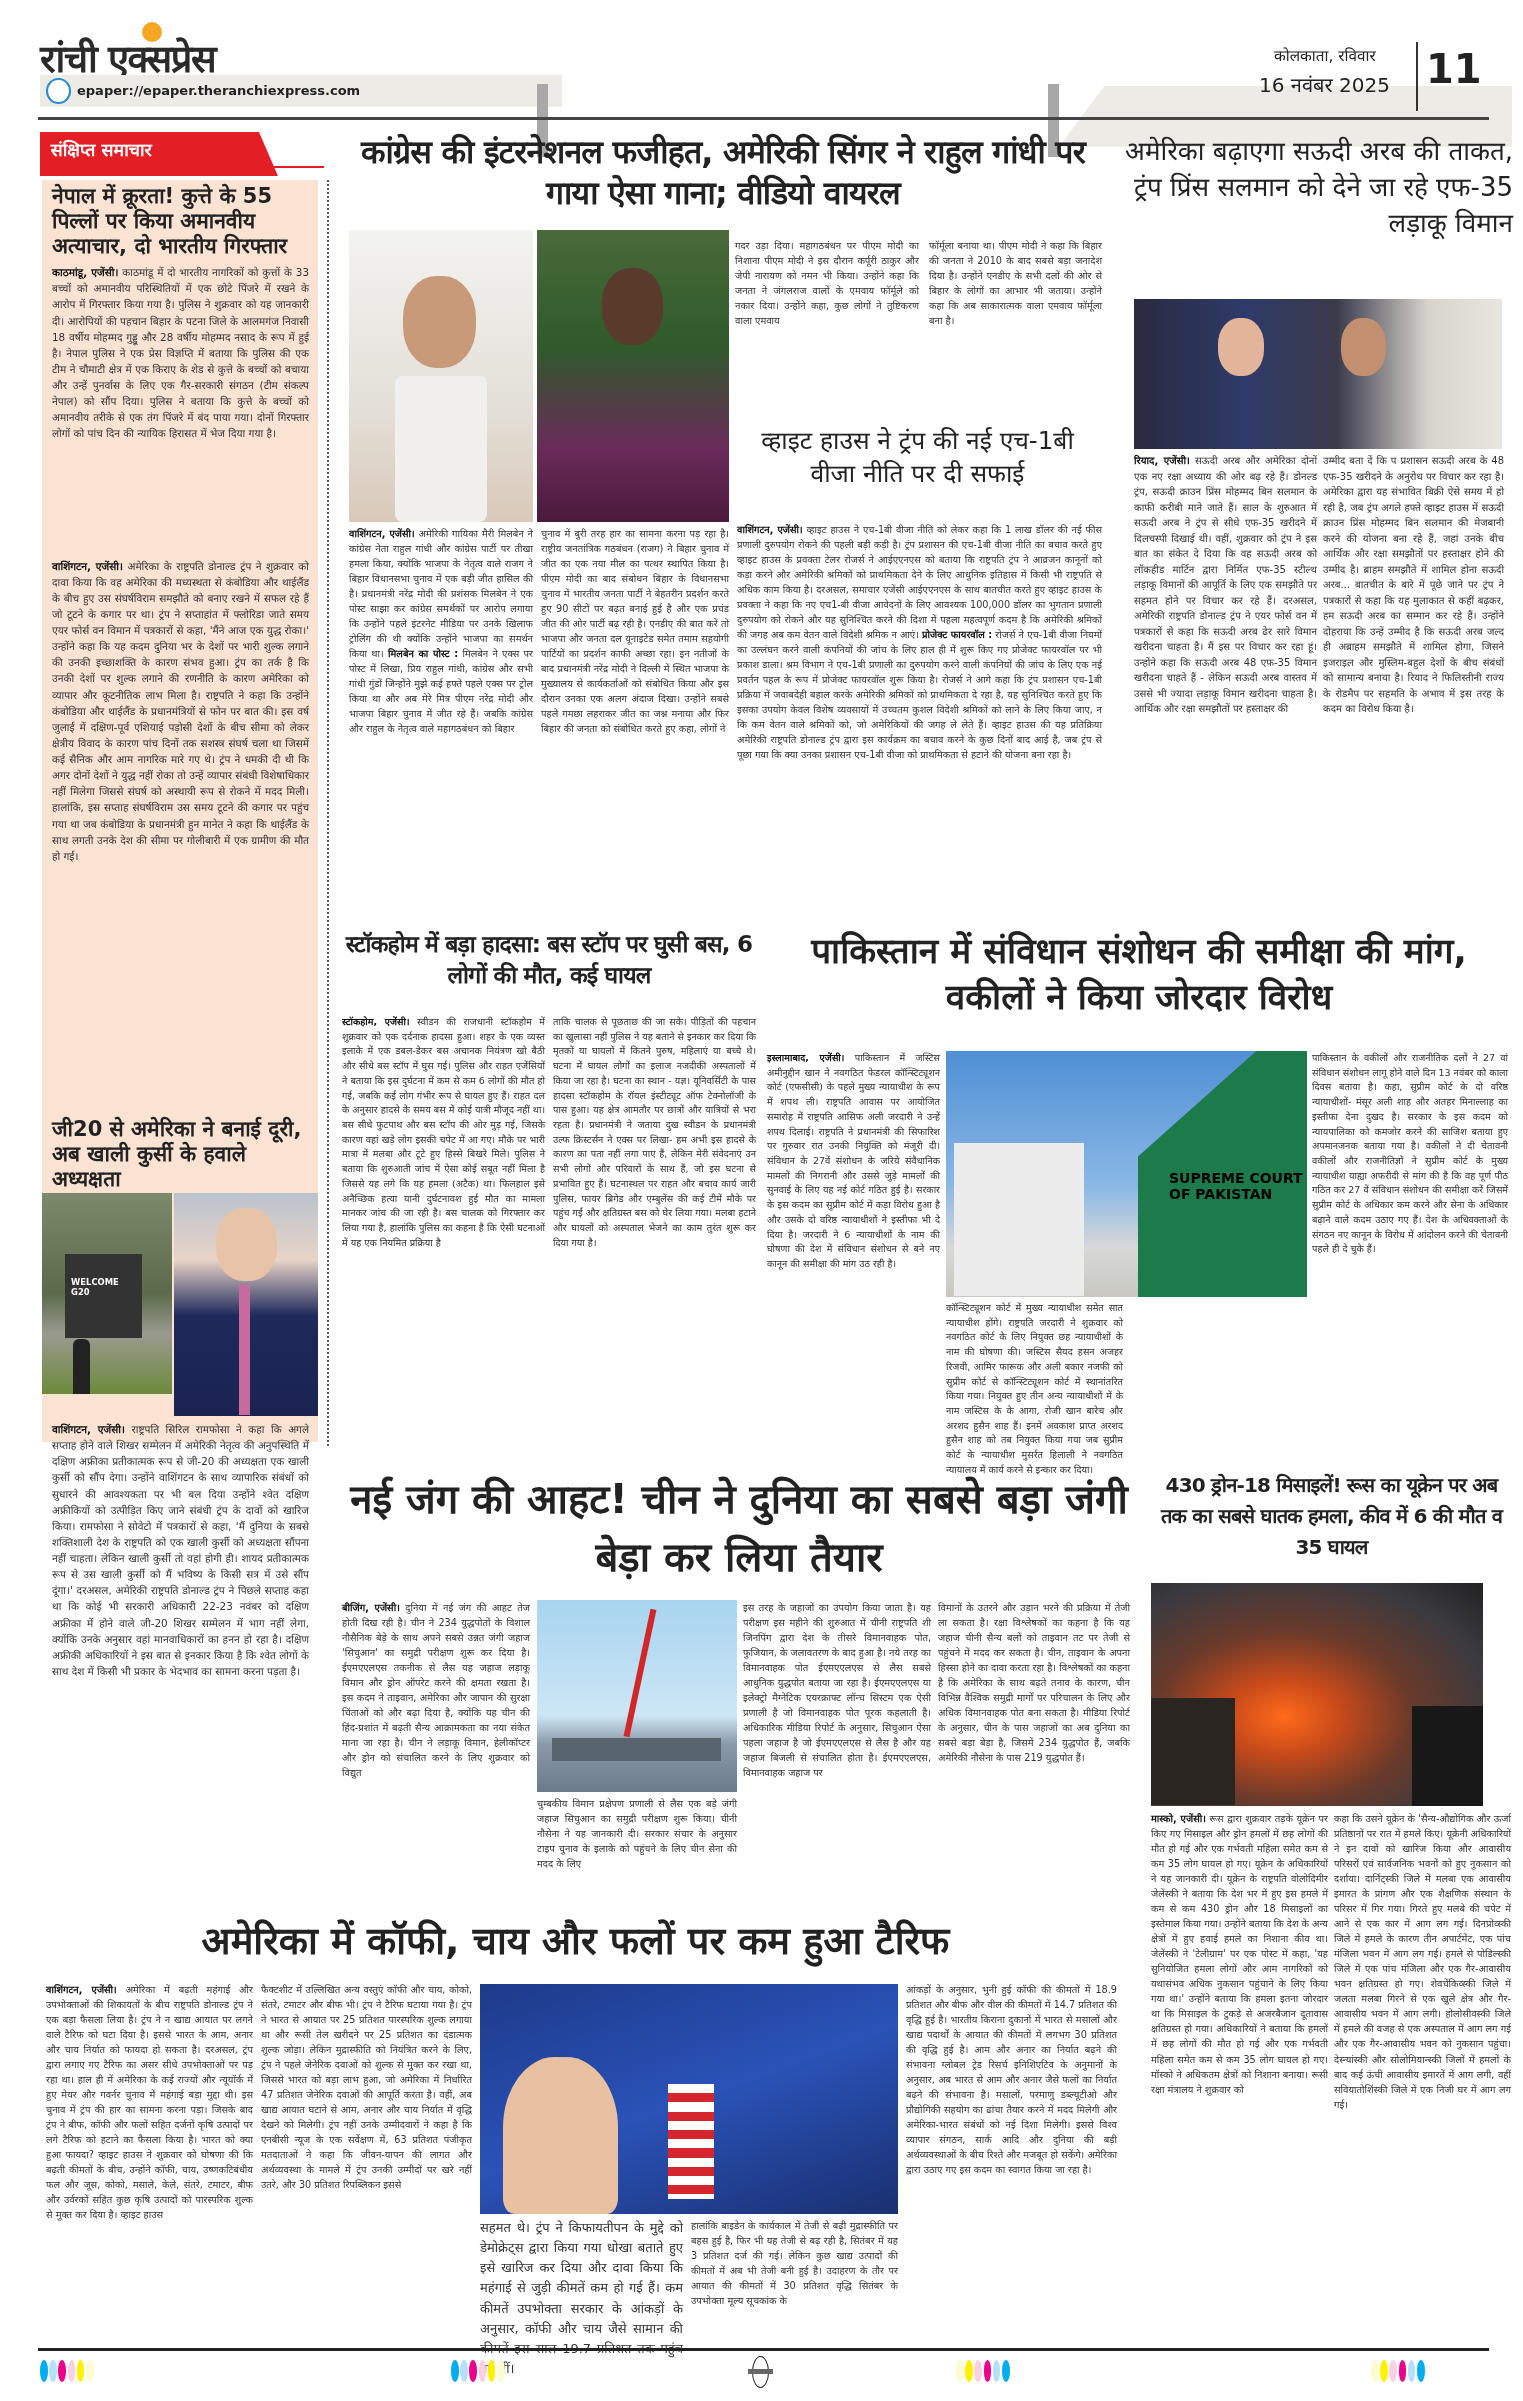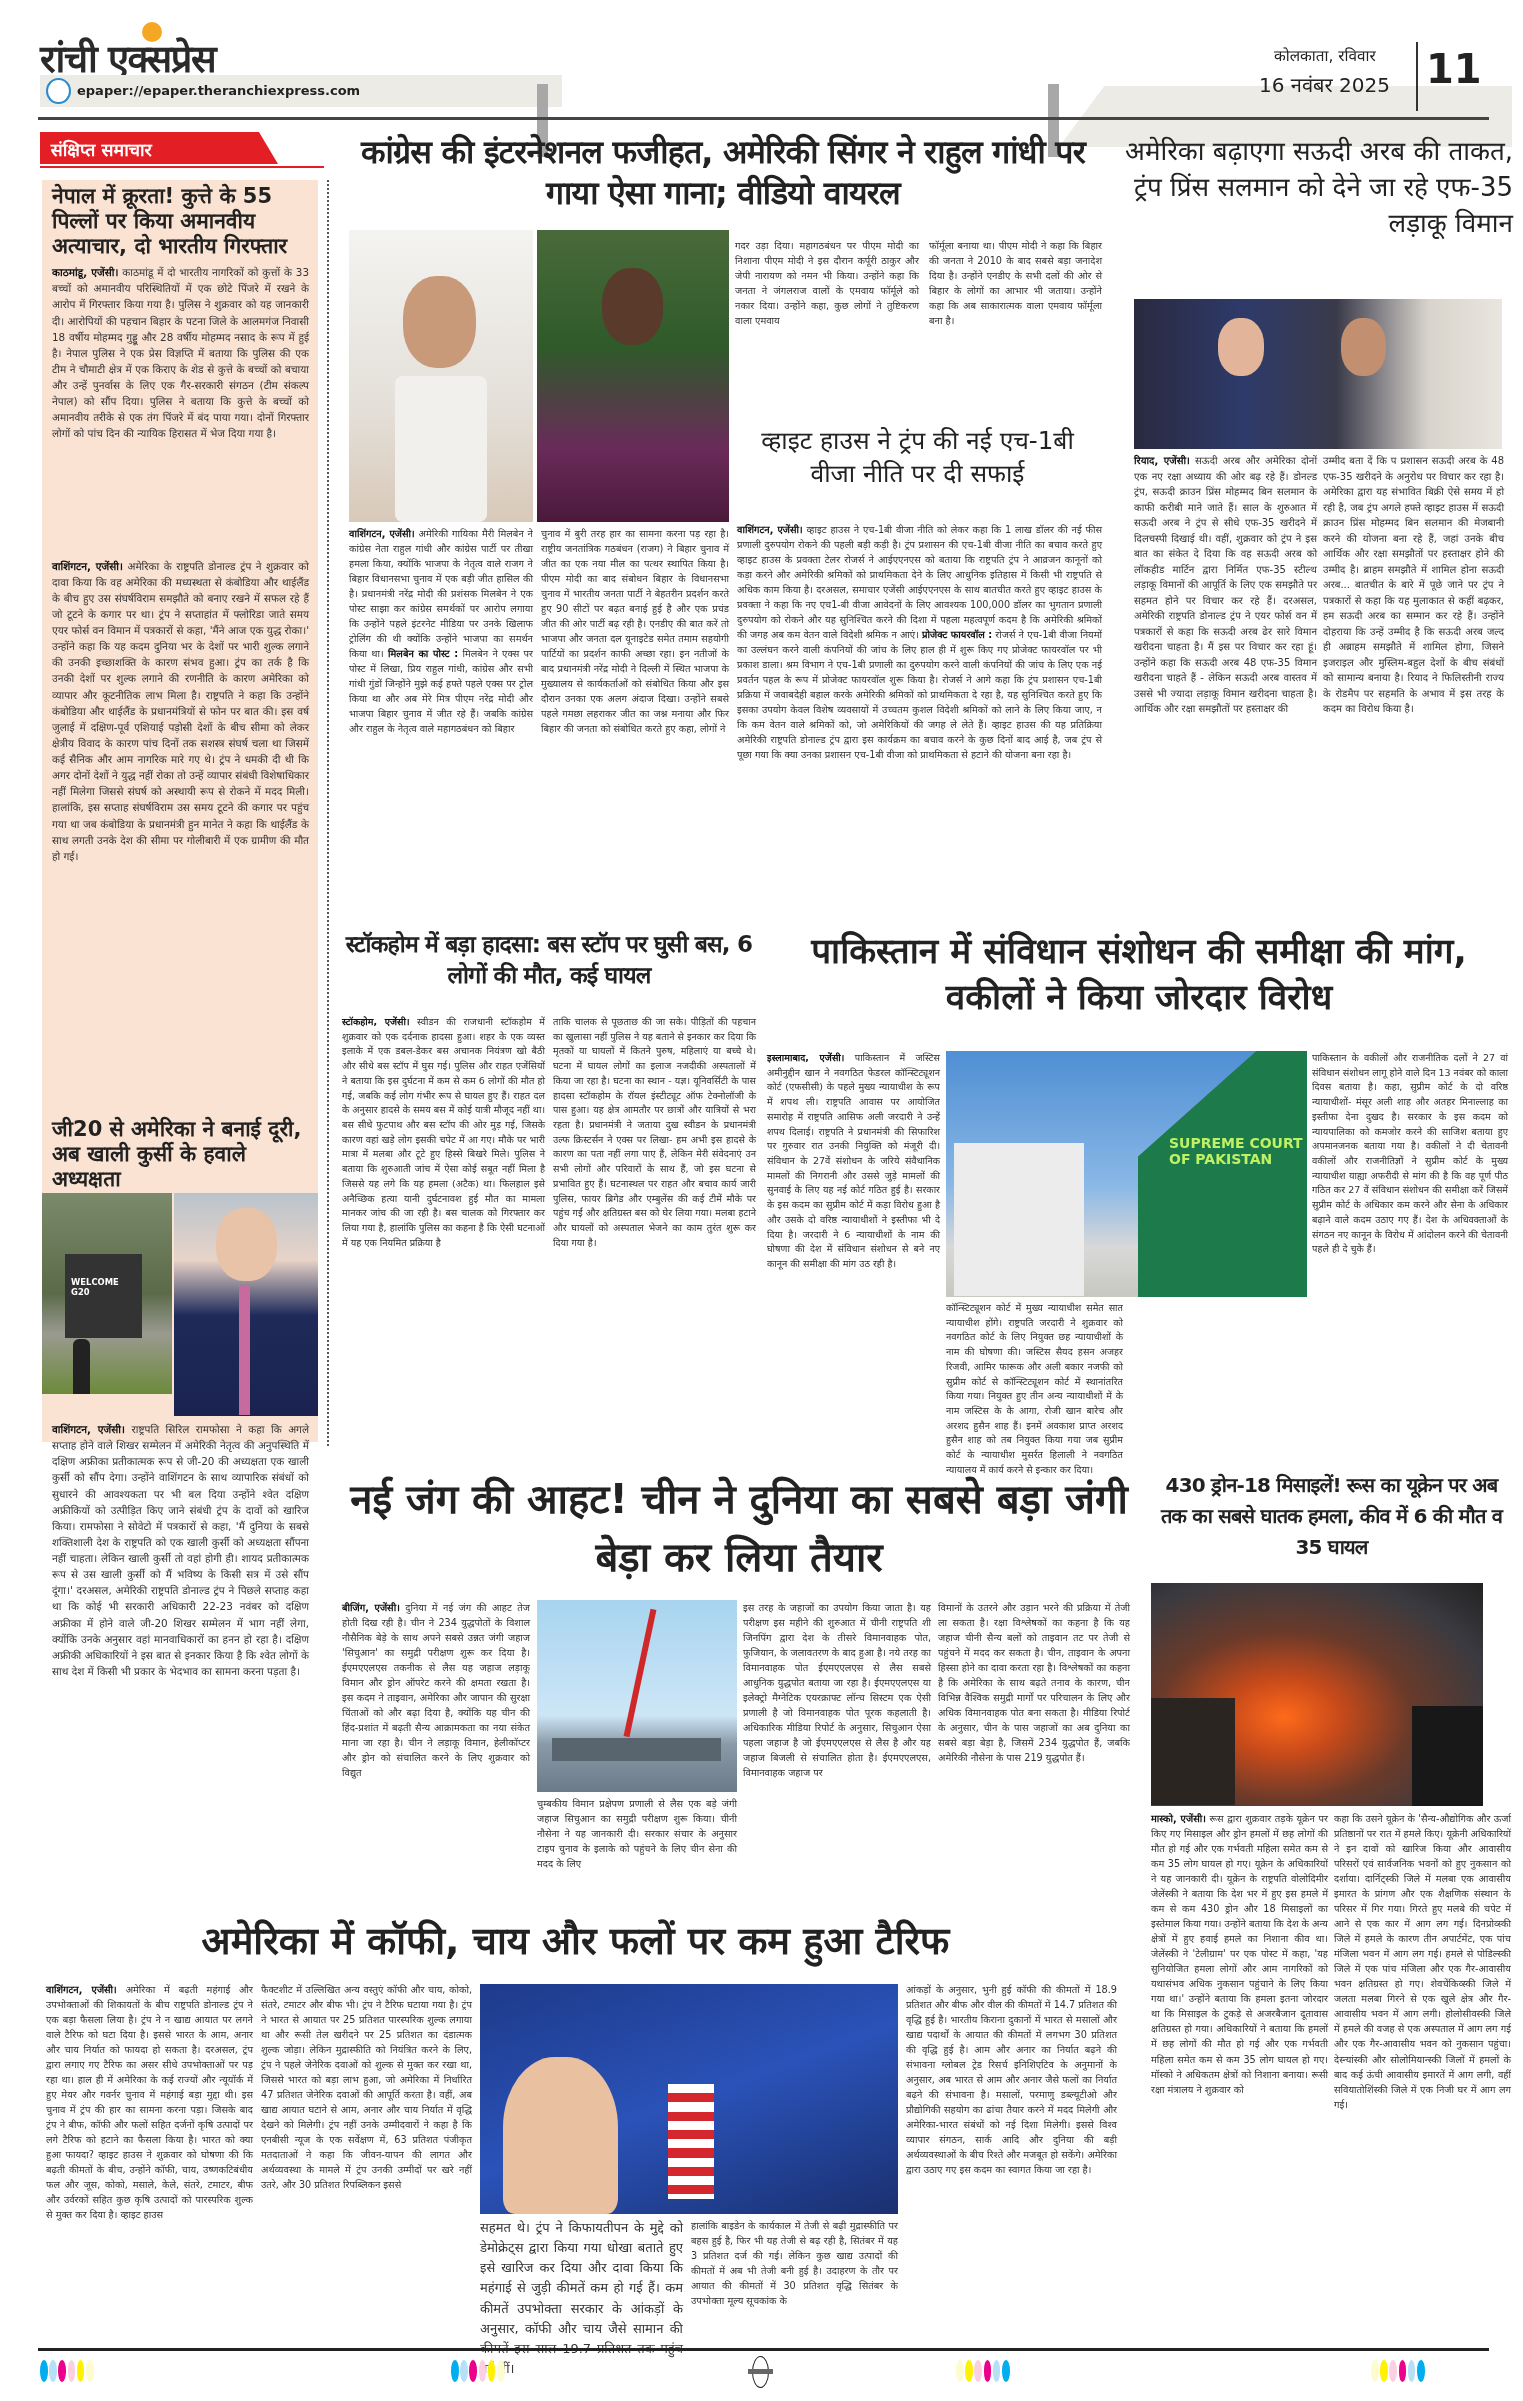--- a/index.html
+++ b/index.html
@@ -13,21 +13,21 @@
 .url-icon{left:46px;top:78px;width:24.6px;height:26px;border-radius:50%;border:2.3px solid #2a8bd1;background:#fff}
 .section-title{left:675px;top:37px;font-size:45px;font-weight:bold;color:#222}
 .section-title .blue{color:#1a9ad6}
 .right-band{left:1059px;top:86px;width:453px;height:61px;background:#ecebe6;clip-path:polygon(10% 0,100% 0,100% 100%,0 100%)}
 .city-day{left:1274px;top:45px;font-size:15.3px;color:#222}
 .date{left:1259px;top:71px;font-size:20px;color:#222}
 .page-no{left:1426px;top:46px;font-size:40px;font-weight:bold;color:#222}
 .vline{left:1416px;top:42px;width:1.5px;height:69px;background:#333}
 .rule{left:38px;top:114px;width:1451px;height:3.1px;background:#444}
 .gray-bar{background:#a8a8a8;width:10.7px;height:84px}
-.brief-header{left:40px;top:132px;width:238px;height:32px;background:#e31e24;clip-path:polygon(0 0,92% 0,100% 100%,0 100%);color:#fff;font-size:17.7px;font-weight:bold;padding:4.6px 10.7px}
+.brief-header{left:40px;top:132px;width:238px;height:44px;background:#e31e24;clip-path:polygon(0 0,92% 0,100% 100%,0 100%);color:#fff;font-size:17.7px;font-weight:bold;padding:4.6px 10.7px}
 .brief-line{left:40px;top:166px;width:284px;height:2.3px;background:#e31e24}
 .brief-box{left:42px;top:180px;width:276px;height:1262px;background:#fbe3d3}
 .dotted{left:327px;top:180px;width:0;height:1266px;border-left:2.3px dotted #555}
 .hd{font-weight:bold;color:#222;line-height:1.2}
 .body{font-size:10px;line-height:1.55;color:#333;text-align:justify}
 .body b{color:#111}
 .img{background:#888;overflow:hidden}
 .bottom-rule{left:38px;top:2348px;width:1451px;height:3.1px;background:#222}
 .dots{display:flex;gap:1.5px}
 .dots span{width:7.7px;height:21.5px;border-radius:50%}
@@ -104,21 +104,21 @@
 <div class="abs body" style="left:1323px;top:453px;width:181px;font-size:10px">उम्मीद बता दें कि प प्रशासन सऊदी अरब के 48 एफ-35 खरीदने के अनुरोध पर विचार कर रहा है। अमेरिका द्वारा यह संभावित बिक्री ऐसे समय में हो रही है, जब ट्रंप अगले हफ्ते व्हाइट हाउस में सऊदी क्राउन प्रिंस मोहम्मद बिन सलमान की मेजबानी करने की योजना बना रहे हैं, जहां उनके बीच आर्थिक और रक्षा समझौतों पर हस्ताक्षर होने की उम्मीद है। ब्राहम समझौते में शामिल होना सऊदी अरब... बातचीत के बारे में पूछे जाने पर ट्रंप ने पत्रकारों से कहा कि यह मुलाकात से कहीं बढ़कर, हम सऊदी अरब का सम्मान कर रहे हैं। उन्होंने दोहराया कि उन्हें उम्मीद है कि सऊदी अरब जल्द ही अब्राहम समझौते में शामिल होगा, जिसने इजराइल और मुस्लिम-बहुल देशों के बीच संबंधों को सामान्य बनाया है। रियाद ने फिलिस्तीनी राज्य के रोडमैप पर सहमति के अभाव में इस तरह के कदम का विरोध किया है।</div>
 
 <div class="abs hd" style="left:342px;top:929px;width:414px;font-size:23px;line-height:1.35;text-align:center;letter-spacing:-0.8px">स्टॉकहोम में बड़ा हादसा: बस स्टॉप पर घुसी बस, 6 लोगों की मौत, कई घायल</div>
 <div class="abs body" style="left:342px;top:1015px;width:203px;font-size:9.5px"><b>स्टॉकहोम, एजेंसी।</b> <span>स्वीडन की राजधानी स्टॉकहोम में शुक्रवार को एक दर्दनाक हादसा हुआ। शहर के एक व्यस्त इलाके में एक डबल-डेकर बस अचानक नियंत्रण खो बैठी और सीधे बस स्टॉप में घुस गई। पुलिस और राहत एजेंसियों ने बताया कि इस दुर्घटना में कम से कम 6 लोगों की मौत हो गई, जबकि कई लोग गंभीर रूप से घायल हुए हैं। राहत दल के अनुसार हादसे के समय बस में कोई यात्री मौजूद नहीं था। बस सीधे फुटपाथ और बस स्टॉप की ओर मुड़ गई, जिसके कारण वहां खड़े लोग इसकी चपेट में आ गए। मौके पर भारी मात्रा में मलबा और टूटे हुए हिस्से बिखरे मिले। पुलिस ने बताया कि शुरुआती जांच में ऐसा कोई सबूत नहीं मिला है जिससे यह लगे कि यह हमला (अटैक) था। फिलहाल इसे अनैच्छिक हत्या यानी दुर्घटनावश हुई मौत का मामला मानकर जांच की जा रही है। बस चालक को गिरफ्तार कर लिया गया है, हालांकि पुलिस का कहना है कि ऐसी घटनाओं में यह एक नियमित प्रक्रिया है</span></div>
 <div class="abs body" style="left:553px;top:1015px;width:203px;font-size:9.5px">ताकि चालक से पूछताछ की जा सके। पीड़ितों की पहचान का खुलासा नहीं पुलिस ने यह बताने से इनकार कर दिया कि मृतकों या घायलों में कितने पुरुष, महिलाएं या बच्चे थे। घटना में घायल लोगों का इलाज नजदीकी अस्पतालों में किया जा रहा है। घटना का स्थान - यज्ञ। यूनिवर्सिटी के पास हादसा स्टॉकहोम के रॉयल इंस्टीट्यूट ऑफ टेक्नोलॉजी के पास हुआ। यह क्षेत्र आमतौर पर छात्रों और यात्रियों से भरा रहता है। प्रधानमंत्री ने जताया दुख स्वीडन के प्रधानमंत्री उल्फ क्रिस्टर्सन ने एक्स पर लिखा- हम अभी इस हादसे के कारण का पता नहीं लगा पाए हैं, लेकिन मेरी संवेदनाएं उन सभी लोगों और परिवारों के साथ हैं, जो इस घटना से प्रभावित हुए हैं। घटनास्थल पर राहत और बचाव कार्य जारी पुलिस, फायर ब्रिगेड और एम्बुलेंस की कई टीमें मौके पर पहुंच गईं और क्षतिग्रस्त बस को घेर लिया गया। मलबा हटाने और घायलों को अस्पताल भेजने का काम तुरंत शुरू कर दिया गया है।</div>
 
 <div class="abs hd" style="left:767px;top:929px;width:744px;font-size:35px;line-height:1.3;text-align:center">पाकिस्तान में संविधान संशोधन की समीक्षा की मांग, वकीलों ने किया जोरदार विरोध</div>
 <div class="abs body" style="left:767px;top:1051px;width:173px;font-size:9.5px"><b>इस्लामाबाद, एजेंसी।</b> <span>पाकिस्तान में जस्टिस अमीनुद्दीन खान ने नवगठित फेडरल कॉन्स्टिट्यूशन कोर्ट (एफसीसी) के पहले मुख्य न्यायाधीश के रूप में शपथ ली। राष्ट्रपति आवास पर आयोजित समारोह में राष्ट्रपति आसिफ अली जरदारी ने उन्हें शपथ दिलाई। राष्ट्रपति ने प्रधानमंत्री की सिफारिश पर गुरुवार रात उनकी नियुक्ति को मंजूरी दी। संविधान के 27वें संशोधन के जरिये संवैधानिक मामलों की निगरानी और उससे जुड़े मामलों की सुनवाई के लिए यह नई कोर्ट गठित हुई है। सरकार के इस कदम का सुप्रीम कोर्ट में कड़ा विरोध हुआ है और उसके दो वरिष्ठ न्यायाधीशों ने इस्तीफा भी दे दिया है। जरदारी ने 6 न्यायाधीशों के नाम की घोषणा की देश में संविधान संशोधन से बने नए कानून की समीक्षा की मांग उठ रही है।</span></div>
 <div class="abs img" style="left:946px;top:1051px;width:361px;height:246px;background:linear-gradient(180deg,#4f8fd4 0%,#8ab8e6 55%,#d8d8d8 80%,#c8c8c0 100%)">
   <div style="position:absolute;left:7.7px;top:92px;width:130px;height:153px;background:#ececec"></div>
-  <div style="position:absolute;left:192px;top:0;width:169px;height:264px;background:#1d7a4a;clip-path:polygon(70% 0,100% 0,100% 100%,0 100%,0 40%);color:#bef264;font-weight:bold;font-size:14px;padding:84px 0 0 31px;transform-origin:center">SUPREME COURT OF PAKISTAN</div>
+  <div style="position:absolute;left:192px;top:0;width:169px;height:264px;background:#1d7a4a;clip-path:polygon(70% 0,100% 0,100% 100%,0 100%,0 40%);color:#000000;font-weight:bold;font-size:14px;padding:119px 0 0 31px;transform-origin:center">SUPREME COURT OF PAKISTAN</div>
 </div>
 <div class="abs body" style="left:946px;top:1301px;width:177px;font-size:9.5px">कॉन्स्टिट्यूशन कोर्ट में मुख्य न्यायाधीश समेत सात न्यायाधीश होंगे। राष्ट्रपति जरदारी ने शुक्रवार को नवगठित कोर्ट के लिए नियुक्त छह न्यायाधीशों के नाम की घोषणा की। जस्टिस सैयद हसन अजहर रिजवी, आमिर फारूक और अली बकार नजफी को सुप्रीम कोर्ट से कॉन्स्टिट्यूशन कोर्ट में स्थानांतरित किया गया। नियुक्त हुए तीन अन्य न्यायाधीशों में के नाम जस्टिस के के आगा, रोजी खान बारेच और अरशद हुसैन शाह हैं। इनमें अवकाश प्राप्त अरशद हुसैन शाह को तब नियुक्त किया गया जब सुप्रीम कोर्ट के न्यायाधीश मुसर्रत हिलाली ने नवगठित न्यायालय में कार्य करने से इन्कार कर दिया।</div>
 <div class="abs body" style="left:1312px;top:1051px;width:196px;font-size:9.5px">पाकिस्तान के वकीलों और राजनीतिक दलों ने 27 वां संविधान संशोधन लागू होने वाले दिन 13 नवंबर को काला दिवस बताया है। कहा, सुप्रीम कोर्ट के दो वरिष्ठ न्यायाधीशों- मंसूर अली शाह और अतहर मिनाल्लाह का इस्तीफा देना दुखद है। सरकार के इस कदम को न्यायपालिका को कमजोर करने की साजिश बताया हुए अपमानजनक बताया गया है। वकीलों ने दी चेतावनी वकीलों और राजनीतिज्ञों ने सुप्रीम कोर्ट के मुख्य न्यायाधीश याह्या अफरीदी से मांग की है कि वह पूर्ण पीठ गठित कर 27 वें संविधान संशोधन की समीक्षा करें जिसमें सुप्रीम कोर्ट के अधिकार कम करने और सेना के अधिकार बढ़ाने वाले कदम उठाए गए हैं। देश के अधिवक्ताओं के संगठन नए कानून के विरोध में आंदोलन करने की चेतावनी पहले ही दे चुके हैं।</div>
 
 <div class="abs hd" style="left:342px;top:1470px;width:794px;font-size:40px;line-height:1.45;text-align:center">नई जंग की आहट! चीन ने दुनिया का सबसे बड़ा जंगी बेड़ा कर लिया तैयार</div>
 <div class="abs body" style="left:342px;top:1600px;width:188px;font-size:9.7px"><b>बीजिंग, एजेंसी।</b> <span>दुनिया में नई जंग की आहट तेज होती दिख रही है। चीन ने 234 युद्धपोतों के विशाल नौसैनिक बेड़े के साथ अपने सबसे उन्नत जंगी जहाज 'सिचुआन' का समुद्री परीक्षण शुरू कर दिया है। ईएमएएलएस तकनीक से लैस यह जहाज लड़ाकू विमान और ड्रोन ऑपरेट करने की क्षमता रखता है। इस कदम ने ताइवान, अमेरिका और जापान की सुरक्षा चिंताओं को और बढ़ा दिया है, क्योंकि यह चीन की हिंद-प्रशांत में बढ़ती सैन्य आक्रामकता का नया संकेत माना जा रहा है। चीन ने लड़ाकू विमान, हेलीकॉप्टर और ड्रोन को संचालित करने के लिए शुक्रवार को विद्युत</span></div>
 <div class="abs img" style="left:537px;top:1600px;width:200px;height:192px;background:linear-gradient(180deg,#a8d4f0 0%,#cde6f6 60%,#8a9aa8 75%,#6a7a88 100%)">
   <div style="position:absolute;left:100px;top:7.7px;width:6.1px;height:130px;background:#d02828;transform:rotate(12deg)"></div>
   <div style="position:absolute;left:15.3px;top:138px;width:169px;height:23px;background:#58646e"></div>
 </div>

